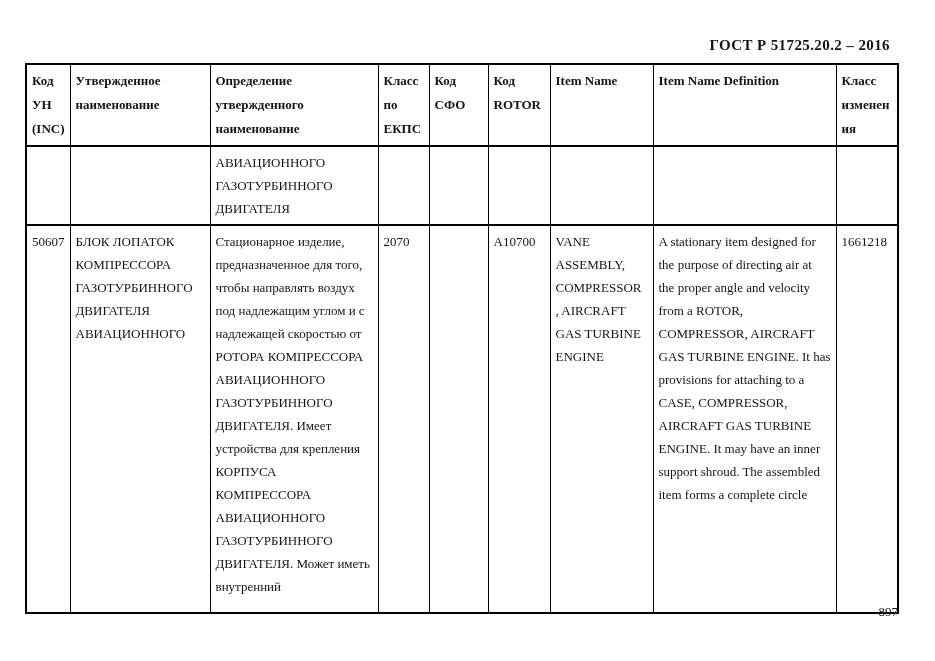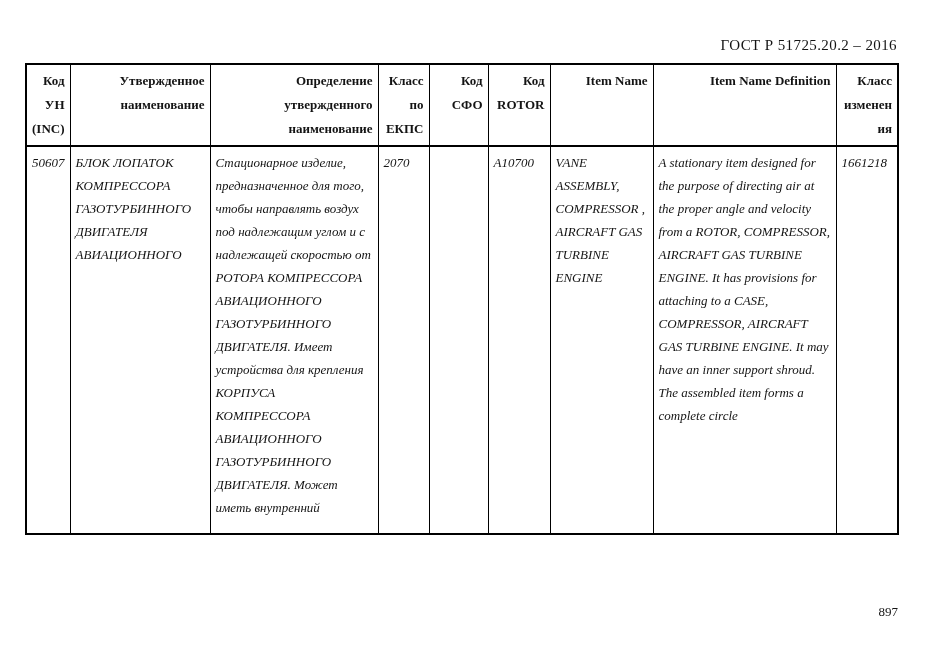--- a/index.html
+++ b/index.html
@@ -12,23 +12,23 @@
     width: 935px;
     height: 661px;
     background: #ffffff;
     font-family: "Liberation Serif", "DejaVu Serif", serif;
     color: #141414;
     overflow: hidden;
   }
   .doc-title {
     position: absolute;
     top: 37px;
-    right: 38px;
+    right: 45px;
     font-size: 15px;
-    font-weight: normal;
+    font-weight: bold;
     letter-spacing: 0.4px;
     white-space: nowrap;
   }
   table.gost-table {
     position: absolute;
     top: 63px;
     left: 25px;
     width: 872px;
     border-collapse: collapse;
     table-layout: fixed;
@@ -46,30 +46,28 @@
     line-height: 23px;
     overflow-wrap: break-word;
     word-wrap: break-word;
     font-weight: normal;
   }
   .gost-table thead th {
     font-weight: bold;
     line-height: 24px;
     height: 72px;
     box-sizing: border-box;
-    text-align: right;
   }
   .gost-table tr.row-continuation td {
     height: 72px;
     box-sizing: border-box;
   }
   .gost-table tr.row-entry td {
     height: 388px;
     box-sizing: border-box;
-    font-style: italic;
   }
   .page-number {
     position: absolute;
     top: 604px;
     right: 37px;
     font-size: 13px;
   }
 </style>
 </head>
 <body>
@@ -97,20 +95,31 @@
         <th>Определение утвержденного наименование</th>
         <th>Класс по ЕКПС</th>
         <th>Код СФО</th>
         <th>Код ROTOR</th>
         <th>Item Name</th>
         <th>Item Name Definition</th>
         <th>Класс изменения</th>
       </tr>
     </thead>
     <tbody>
+      <tr class="row-continuation">
+        <td></td>
+        <td></td>
+        <td>АВИАЦИОННОГО ГАЗОТУРБИННОГО ДВИГАТЕЛЯ</td>
+        <td></td>
+        <td></td>
+        <td></td>
+        <td></td>
+        <td></td>
+        <td></td>
+      </tr>
       <tr class="row-entry">
         <td>50607</td>
         <td>БЛОК ЛОПАТОК КОМПРЕССОРА ГАЗОТУРБИННОГО ДВИГАТЕЛЯ АВИАЦИОННОГО</td>
         <td>Стационарное изделие, предназначенное для того, чтобы направлять воздух под надлежащим углом и с надлежащей скоростью от РОТОРА КОМПРЕССОРА АВИАЦИОННОГО ГАЗОТУРБИННОГО ДВИГАТЕЛЯ. Имеет устройства для крепления КОРПУСА КОМПРЕССОРА АВИАЦИОННОГО ГАЗОТУРБИННОГО ДВИГАТЕЛЯ. Может иметь внутренний</td>
         <td>2070</td>
         <td></td>
         <td>A10700</td>
         <td>VANE ASSEMBLY, COMPRESSOR , AIRCRAFT GAS TURBINE ENGINE</td>
         <td>A stationary item designed for the purpose of directing air at the proper angle and velocity from a ROTOR, COMPRESSOR, AIRCRAFT GAS TURBINE ENGINE. It has provisions for attaching to a CASE, COMPRESSOR, AIRCRAFT GAS TURBINE ENGINE. It may have an inner support shroud. The assembled item forms a complete circle</td>
         <td>1661218</td>

